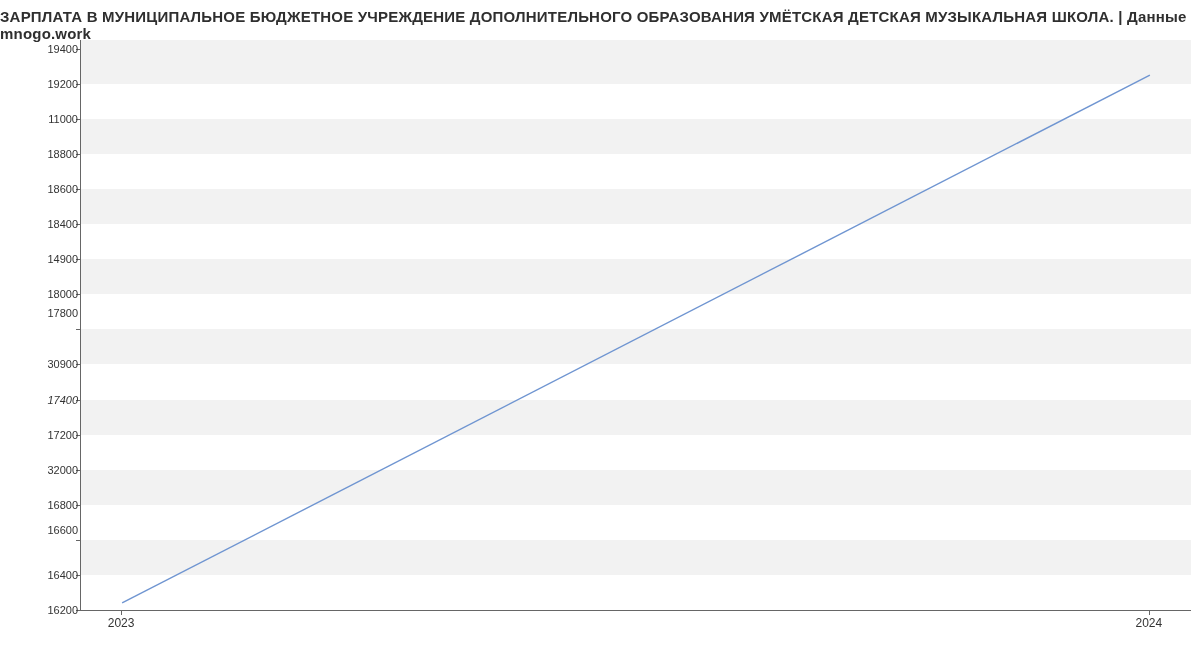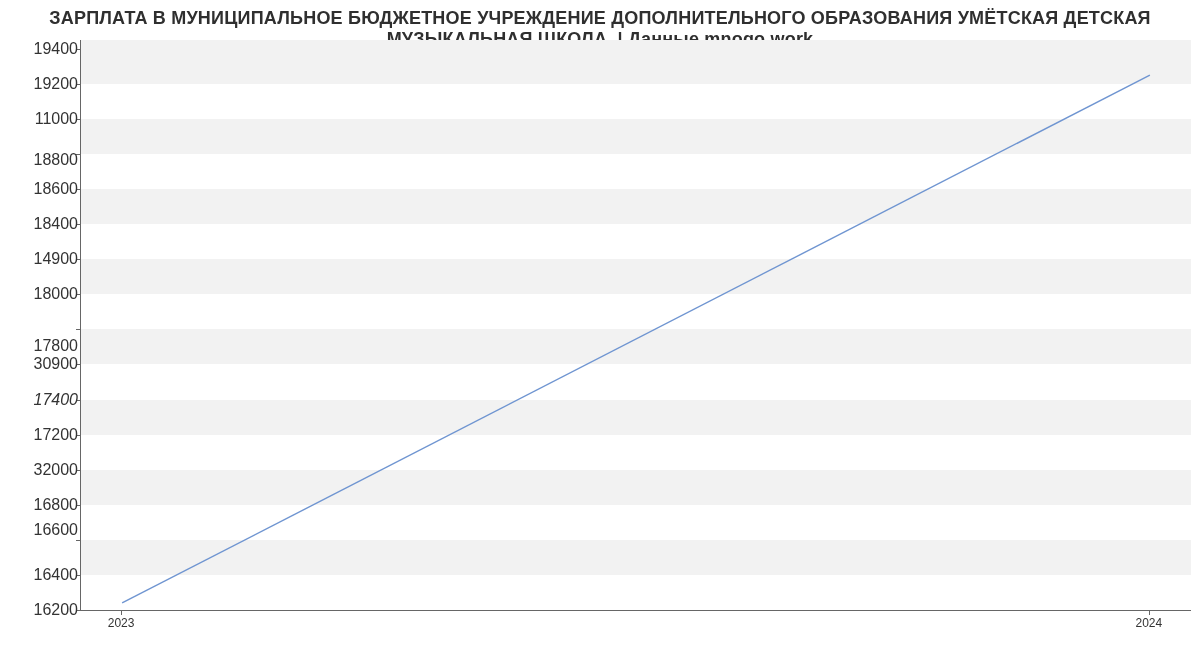--- a/index.html
+++ b/index.html
@@ -15,22 +15,22 @@
   .container {
     position: relative;
     width: 1200px;
     height: 650px;
   }
   .title {
     position: absolute;
     top: 8px;
     left: 0;
     width: 1200px;
-    text-align: center;
-    font-size: 18px;
+    text-align: left;
+    font-size: 15px;
     font-weight: 600;
     color: #2f2f2f;
     letter-spacing: 0.2px;
   }
   .plot {
     position: absolute;
     left: 80px;
     top: 40px;
     width: 1110px;
     height: 570px;
@@ -42,21 +42,21 @@
     position: absolute;
     left: 0;
     width: 100%;
     background: #ffffff;
   }
   .y-tick {
     position: absolute;
     right: 1122px; 
     width: 50px;
     text-align: right;
-    font-size: 16px;
+    font-size: 11px;
     color: #333;
     transform: translateY(-50%);
   }
   .y-tick-mark {
     position: absolute;
     left: -5px;
     width: 5px;
     height: 1px;
     background: #666;
   }
@@ -120,26 +120,26 @@
       <div class="y-tick-mark" style="top: 8.76923px;"></div>
     </div>
 <div class="y-tick" style="top: 610px;">16200</div>
     <div class="y-tick" style="top: 574.923px;">16400</div>
     <div class="y-tick" style="top: 530px;">16600</div>
     <div class="y-tick" style="top: 504.769px;">16800</div>
     <div class="y-tick" style="top: 469.692px;">32000</div>
     <div class="y-tick" style="top: 434.615px;">17200</div>
     <div class="y-tick" style="top: 399.538px; font-style: italic;">17400</div>
     <div class="y-tick" style="top: 364.462px;">30900</div>
-    <div class="y-tick" style="top: 346px;">17800</div>
+    <div class="y-tick" style="top: 313px;">17800</div>
     <div class="y-tick" style="top: 294.308px;">18000</div>
     <div class="y-tick" style="top: 259.231px;">14900</div>
     <div class="y-tick" style="top: 224.154px;">18400</div>
     <div class="y-tick" style="top: 189.077px;">18600</div>
-    <div class="y-tick" style="top: 160px;">18800</div>
+    <div class="y-tick" style="top: 154px;">18800</div>
     <div class="y-tick" style="top: 118.923px;">11000</div>
     <div class="y-tick" style="top: 83.8462px;">19200</div>
     <div class="y-tick" style="top: 48.7692px;">19400</div>
     <div class="x-tick" style="left: 121.111px;">2023</div>
     <div class="x-tick-mark" style="left: 121.111px;"></div>
     <div class="x-tick" style="left: 1148.89px;">2024</div>
     <div class="x-tick-mark" style="left: 1148.89px;"></div>
   </div>
 
 </body></html>

